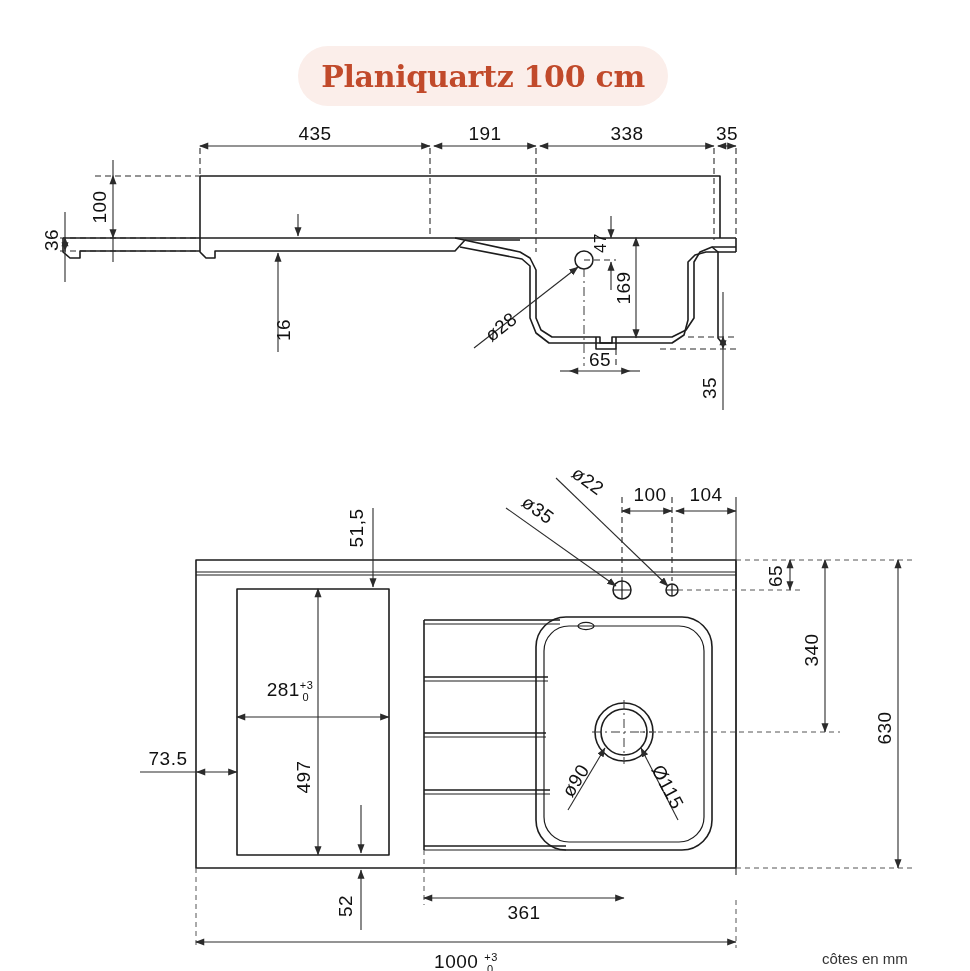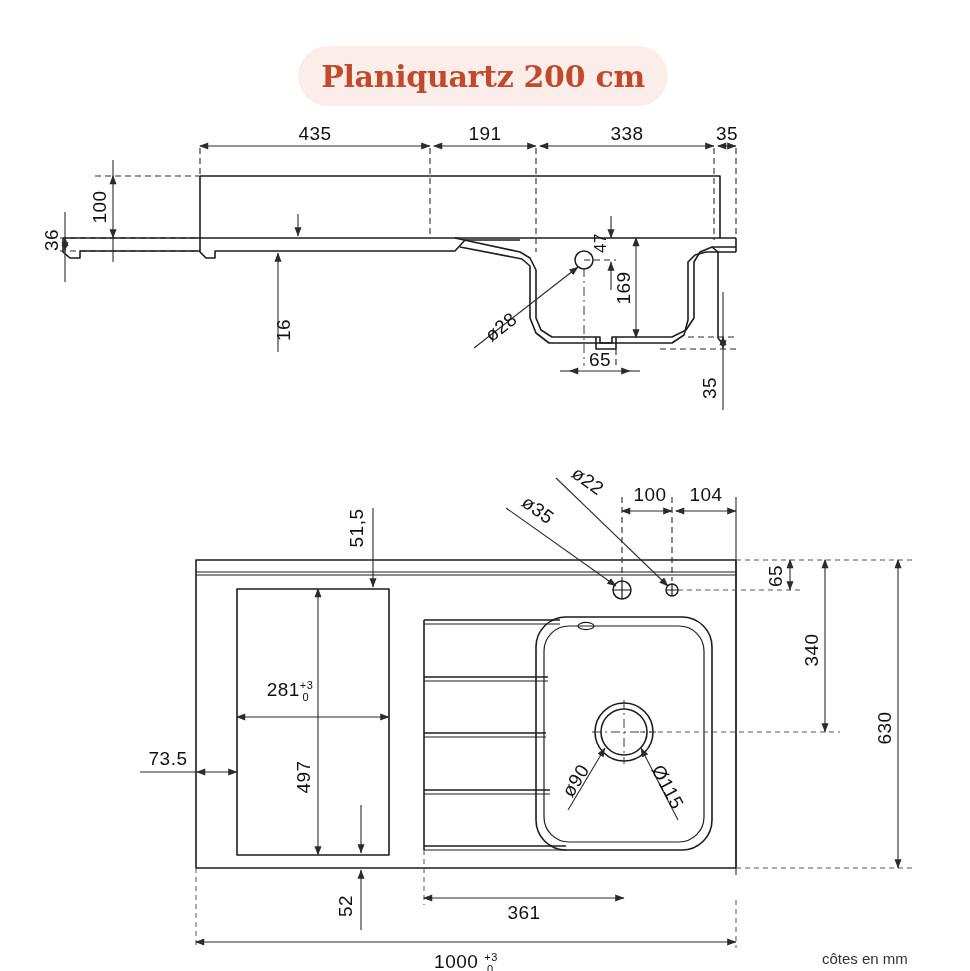--- a/index.html
+++ b/index.html
@@ -70,21 +70,21 @@
     fill: #333333;
   }
   tspan.sup { font-size: 11px; }
 </style>
 </head>
 <body>
 
 <div id="root">
 
   <div class="title-pill">
-    <span class="title-text">Planiquartz 200 cm</span>
+    <span class="title-text">Planiquartz 100 cm</span>
   </div>
 
   <svg id="drawing" viewBox="0 0 970 971">
     <defs>
       <marker id="ar" markerWidth="9" markerHeight="9" refX="8" refY="3.2" orient="auto" markerUnits="strokeWidth">
         <path d="M0,0 L8.5,3.2 L0,6.4 z" fill="#2b2b2b"></path>
       </marker>
       <marker id="arS" markerWidth="9" markerHeight="9" refX="1" refY="3.2" orient="auto" markerUnits="strokeWidth">
         <path d="M8.5,0 L0,3.2 L8.5,6.4 z" fill="#2b2b2b"></path>
       </marker>

